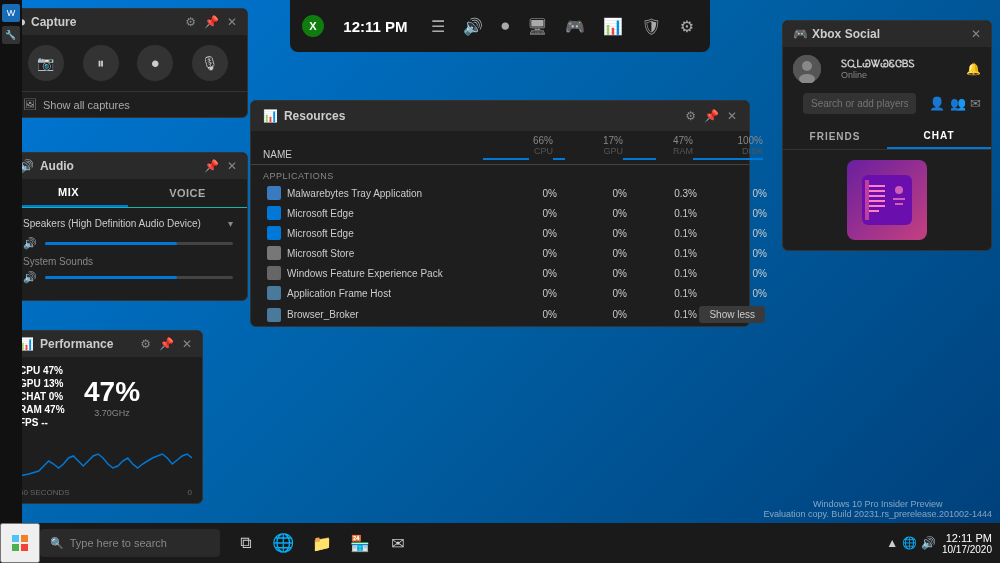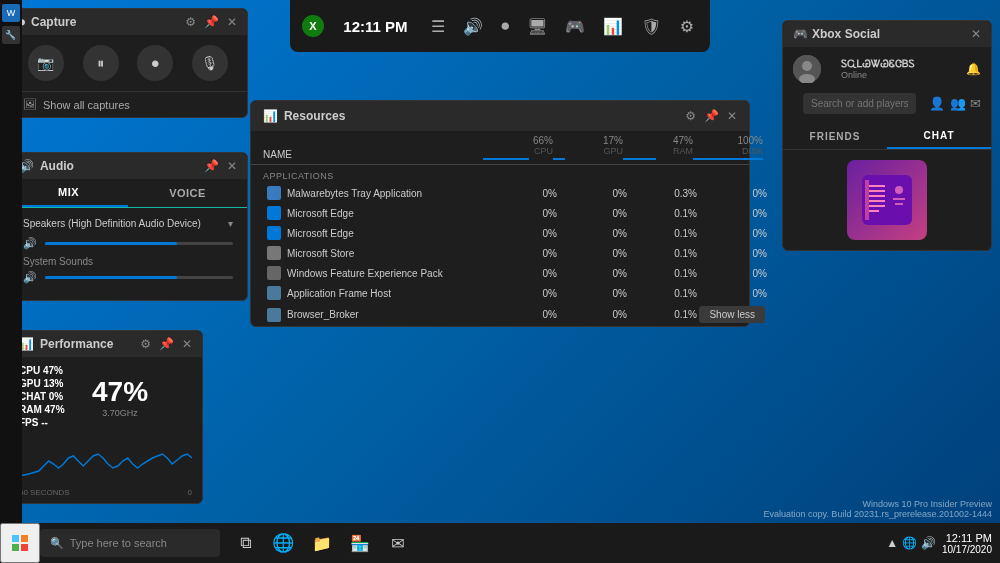--- a/index.html
+++ b/index.html
@@ -218,21 +218,20 @@
       left: 8px;
       width: 195px;
       background: #1e1e1e;
       border-radius: 6px;
       z-index: 50;
       border: 1px solid #333;
     }
     .perf-content {
       display: flex;
       padding: 8px 10px;
-      gap: 8px;
     }
     .perf-stats {
       display: flex;
       flex-direction: column;
       gap: 2px;
       min-width: 65px;
     }
     .perf-stat {
       font-size: 10px;
       color: #ccc;
@@ -557,21 +556,21 @@
     .tray-icon { color: #ccc; font-size: 12px; }
     .taskbar-clock {
       text-align: right;
     }
     .clock-time { color: white; font-size: 11px; }
     .clock-date { color: white; font-size: 10px; }
     .watermark {
       position: absolute;
       bottom: 44px;
       right: 8px;
-      text-align: right;
+      text-align: center;
     }
     .watermark-line1 { color: rgba(255,255,255,0.5); font-size: 9px; }
     .watermark-line2 { color: rgba(255,255,255,0.5); font-size: 9px; }
 
     
     .left-sidebar {
       position: absolute;
       left: 0;
       top: 0;
       bottom: 40px;

